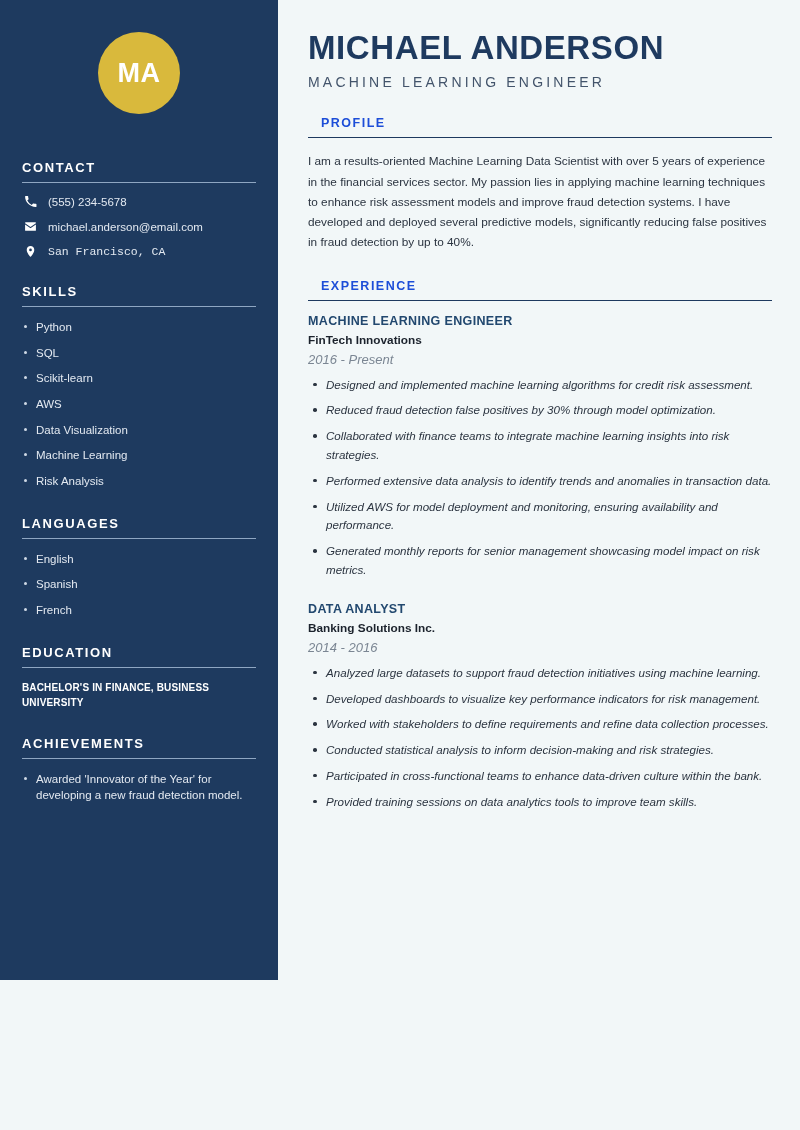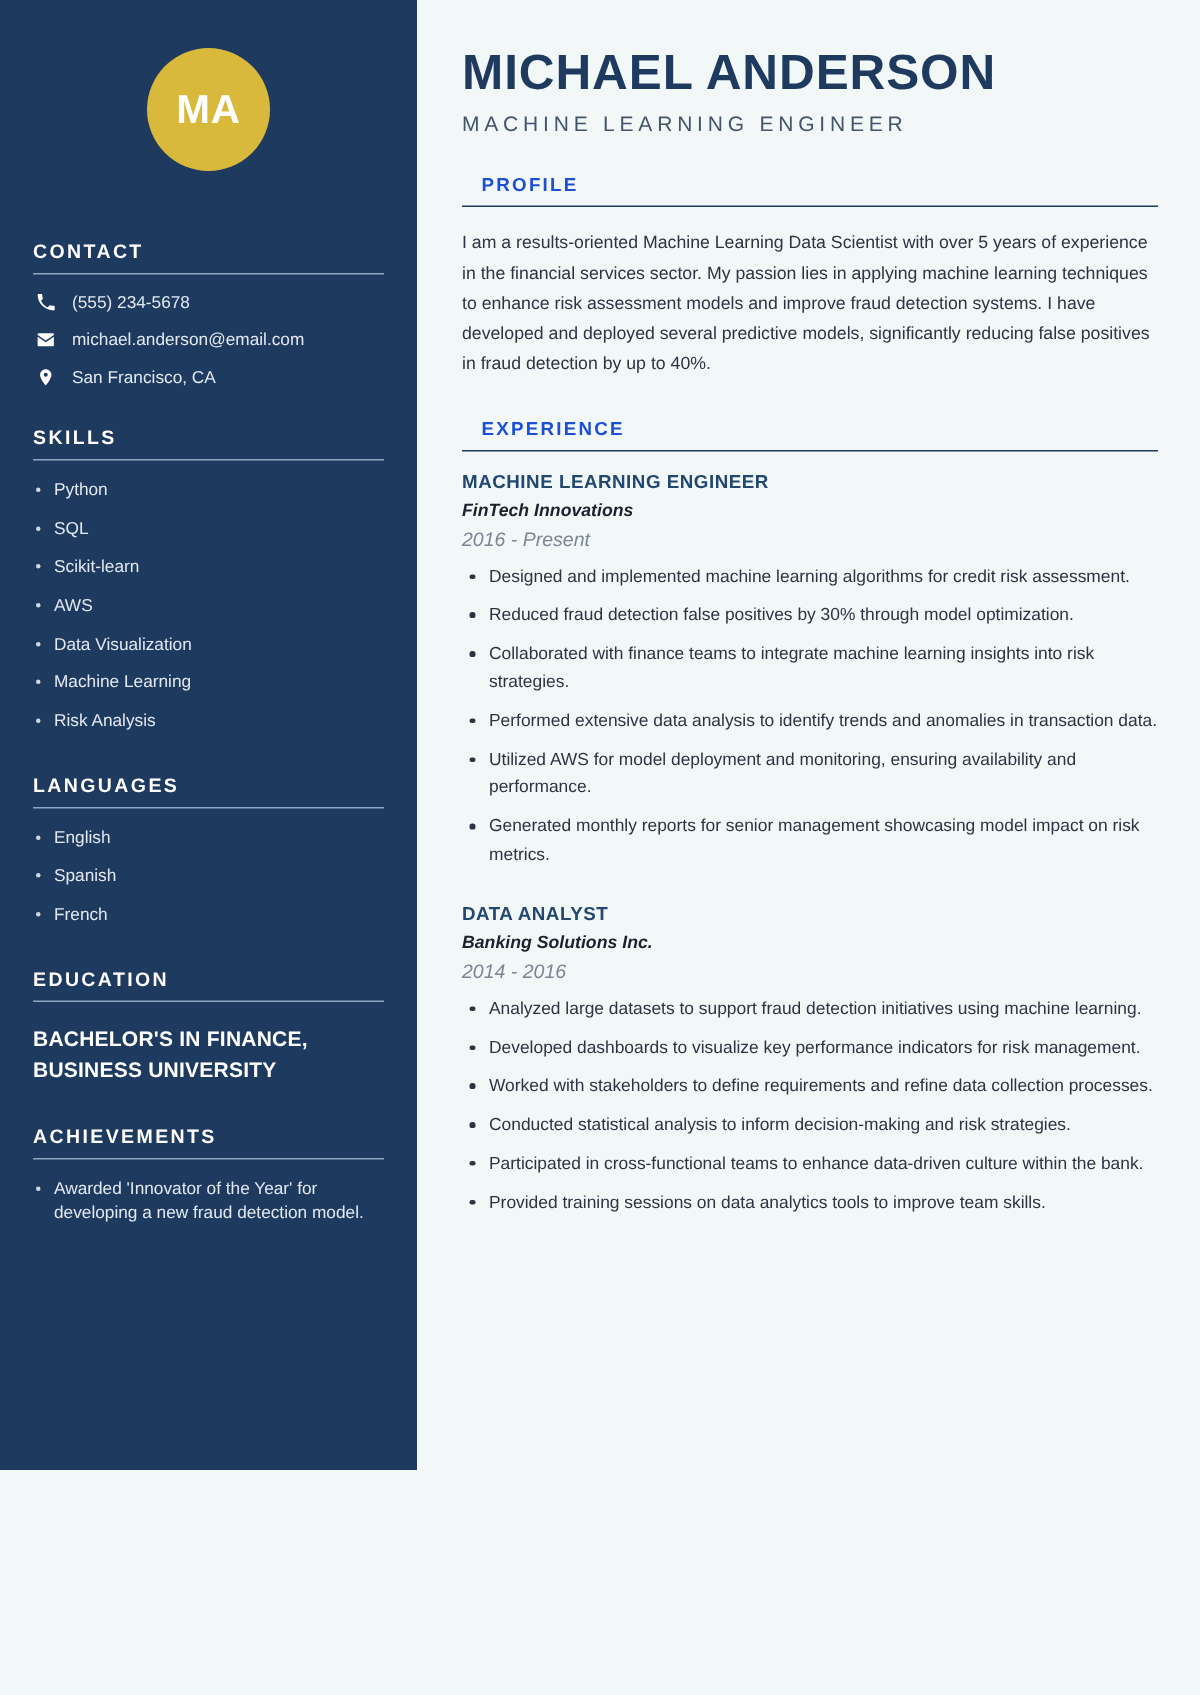--- a/index.html
+++ b/index.html
@@ -77,21 +77,21 @@
     margin: 0;
     padding: 0;
   }
   .contact-item {
     display: flex;
     align-items: center;
     margin-bottom: 12px;
     font-size: 11.5px;
     color: #e3e9f1;
   }
-  .contact-item:last-child { margin-bottom: 0; }
+  .contact-item:last-child { margin-bottom: 0; font-family: Liberation Mono, monospace; }
   .contact-icon {
     width: 16px;
     flex: 0 0 16px;
     margin-right: 10px;
     display: flex;
     align-items: center;
     justify-content: center;
   }
   .contact-icon svg { display: block; }
 
@@ -117,21 +117,21 @@
     width: 3px;
     height: 3px;
     border-radius: 50%;
     background: #cfd9e6;
   }
   .side-li.multiline {
     margin-bottom: 12px;
   }
 
   .edu-entry {
-    font-size: 14px;
+    font-size: 10px;
     font-weight: bold;
     line-height: 1.5;
     color: #ffffff;
     letter-spacing: 0.15px;
   }
 
   
   .main {
     flex: 1 1 auto;
     box-sizing: border-box;
@@ -186,32 +186,32 @@
     font-size: 12.5px;
     font-weight: bold;
     letter-spacing: 0.35px;
     color: #22486f;
   }
   .job-company {
     margin: 5px 0 0 0;
     font-size: 11.8px;
     font-weight: bold;
     color: #1b222c;
-    font-style: italic;
   }
   .job-dates {
     margin: 5px 0 0 0;
     font-size: 13px;
     font-style: italic;
     color: #7b8693;
   }
   .job-ul {
     list-style: none;
     margin: 9px 0 0 0;
     padding: 0;
+    font-style: italic;
   }
   .job-li {
     position: relative;
     padding-left: 18px;
     font-size: 11.6px;
     line-height: 1.62;
     color: #2b3440;
     margin-bottom: 7px;
   }
   .job-li:last-child { margin-bottom: 0; }

